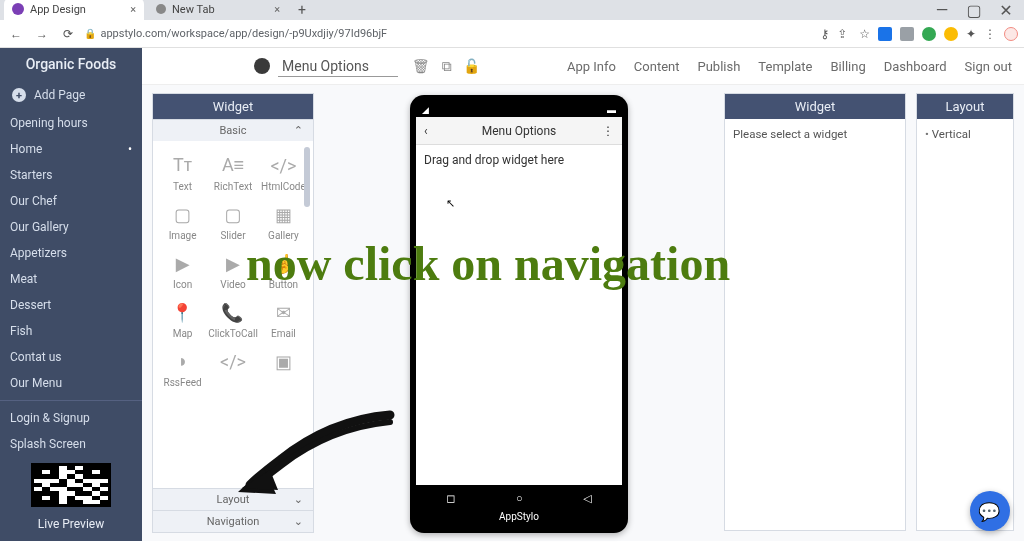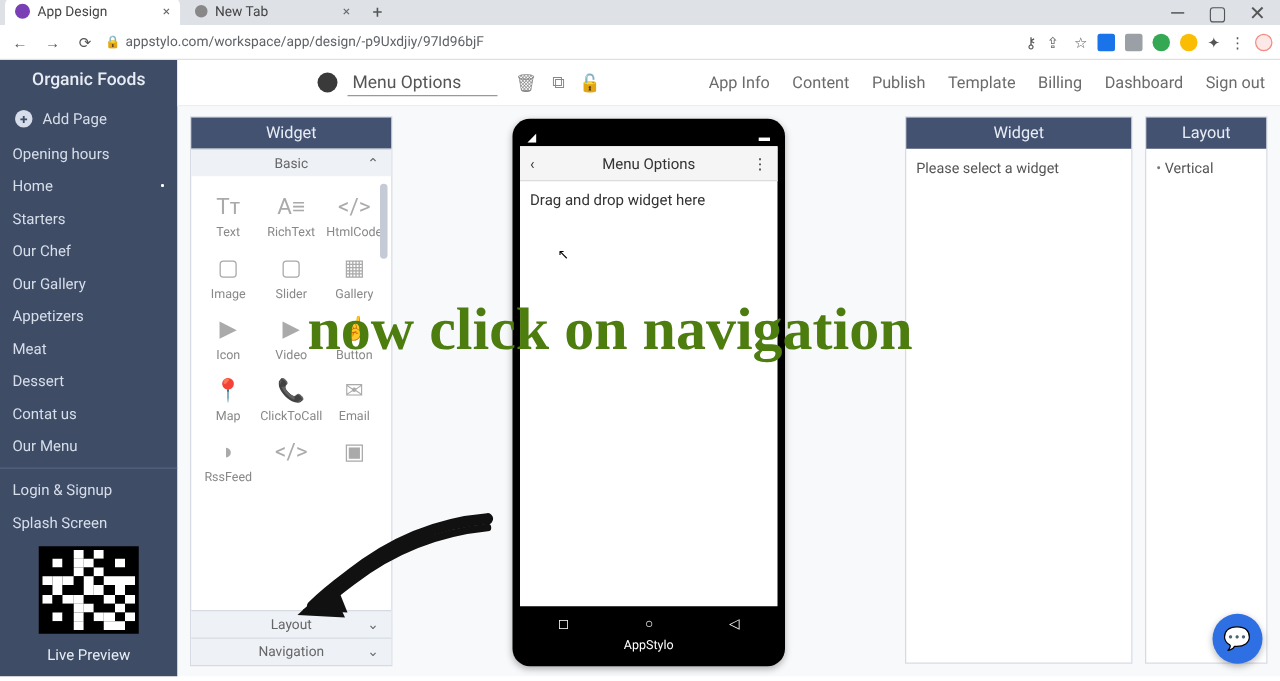--- a/index.html
+++ b/index.html
@@ -143,20 +143,21 @@
       <span>Add Page</span>
     </div>
     <div class="page-item">Opening hours</div>
     <div class="page-item active">Home</div>
     <div class="page-item">Starters</div>
     <div class="page-item">Our Chef</div>
     <div class="page-item">Our Gallery</div>
     <div class="page-item">Appetizers</div>
     <div class="page-item">Meat</div>
     <div class="page-item">Dessert</div>
+    <div class="page-item">Fish</div>
     <div class="page-item">Contat us</div>
     <div class="page-item">Our Menu</div>
     <div class="sidebar-divider"></div>
     <div class="page-item">Login &amp; Signup</div>
     <div class="page-item">Splash Screen</div>
     <div class="qr">
       <span class="b"></span>
         <span class="b"></span>
         <span class="b"></span>
         <span></span>

